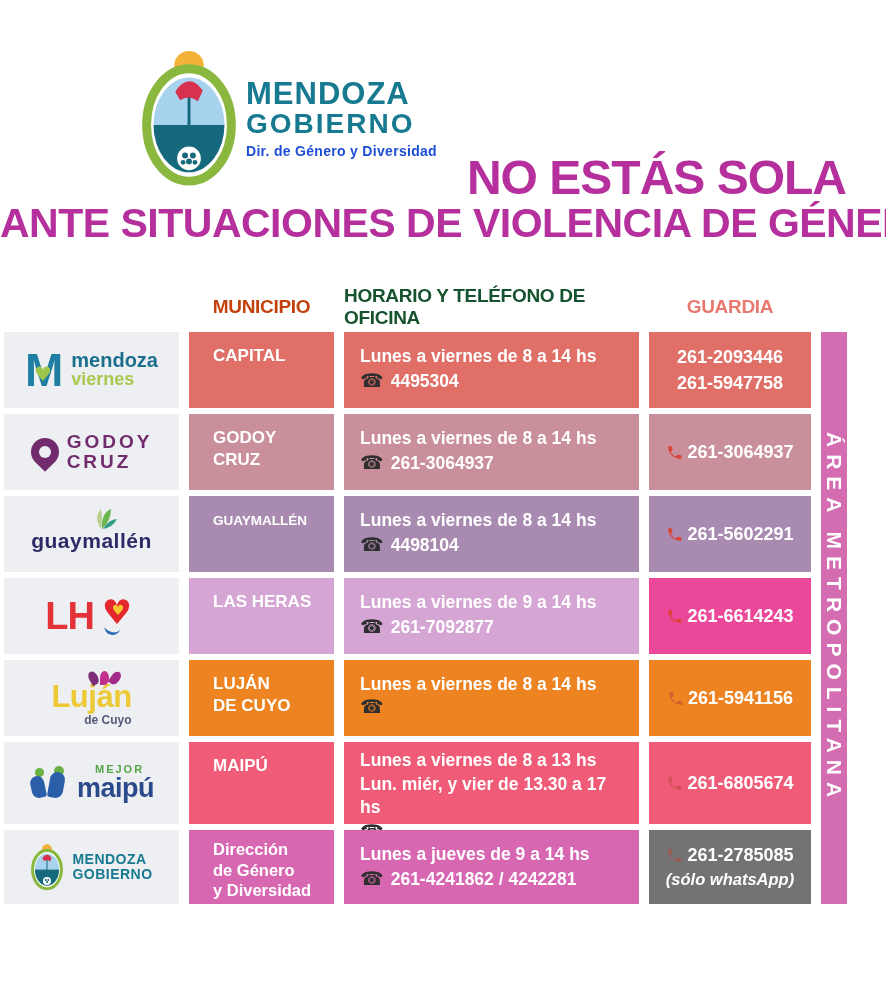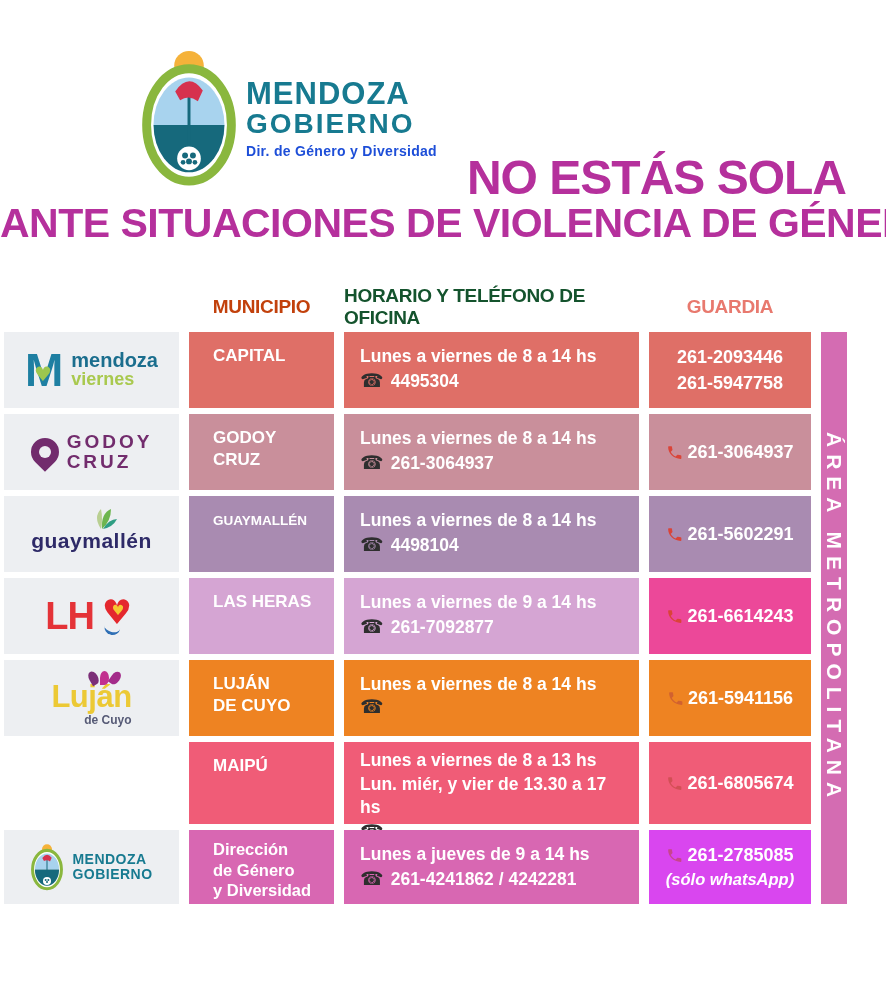--- a/index.html
+++ b/index.html
@@ -262,20 +262,34 @@
     </div>
     <div class="cell gua" style="grid-row: 6; background-color: rgb(238, 131, 34);">
       <div class="g-line">
         <svg class="recv faint" viewBox="0 0 24 24">
             <path fill="currentColor" d="M6.6 10.8c1.5 3 3.9 5.4 6.9 6.9l2.3-2.3c.3-.3.7-.4 1.1-.2 1.2.4 2.5.6 3.8.6.6 0 1 .4 1 1V20c0 .6-.4 1-1 1C10.6 21 3 13.4 3 4c0-.6.4-1 1-1h3.5c.6 0 1 .4 1 1 0 1.3.2 2.6.6 3.8.1.4 0 .8-.2 1.1l-2.3 2.3z"></path>
           </svg>
         <span>261-5941156</span>
         </div>
     </div>
 
+    <div class="logobox" style="grid-row:7;">
+      <div class="lg">
+        <span class="mp-icon">
+          <span class="mp-head1"></span>
+            <span class="mp-head2"></span>
+          <span class="mp-body1"></span>
+            <span class="mp-body2"></span>
+        </span>
+        <span class="mp-text">
+          <span class="mp-top">MEJOR</span>
+          <span class="mp-main">maipú</span>
+        </span>
+      </div>
+    </div>
     <div class="cell muni" style="grid-row: 7; background-color: rgb(240, 92, 119);">MAIPÚ</div>
     <div class="cell hor tight" style="grid-row: 7; background-color: rgb(240, 92, 119);">
       <div class="h-sched">Lunes a viernes de 8 a 13 hs
 Lun. miér, y vier de 13.30 a 17 hs</div>
       <div class="h-phone">
           <span class="tel-icon">☎</span>
         <span>4974285</span>
         </div>
     </div>
     <div class="cell gua" style="grid-row: 7; background-color: rgb(240, 92, 119);">
@@ -310,21 +324,21 @@
     <div class="cell muni mixed" style="grid-row: 8; background-color: rgb(216, 103, 178);">Dirección
 de Género
 y Diversidad</div>
     <div class="cell hor" style="grid-row: 8; background-color: rgb(216, 103, 178);">
       <div class="h-sched">Lunes a jueves de 9 a 14 hs</div>
       <div class="h-phone">
           <span class="tel-icon">☎</span>
         <span>261-4241862 / 4242281</span>
         </div>
     </div>
-    <div class="cell gua" style="grid-row: 8; background-color: #d946ef;">
+    <div class="cell gua" style="grid-row: 8; background-color: #737373;">
       <div class="g-line">
         <svg class="recv faint" viewBox="0 0 24 24">
             <path fill="currentColor" d="M6.6 10.8c1.5 3 3.9 5.4 6.9 6.9l2.3-2.3c.3-.3.7-.4 1.1-.2 1.2.4 2.5.6 3.8.6.6 0 1 .4 1 1V20c0 .6-.4 1-1 1C10.6 21 3 13.4 3 4c0-.6.4-1 1-1h3.5c.6 0 1 .4 1 1 0 1.3.2 2.6.6 3.8.1.4 0 .8-.2 1.1l-2.3 2.3z"></path>
           </svg>
         <span>261-2785085</span>
         </div>
       <div class="g-note">(sólo whatsApp)</div>
     </div>
 
     <div class="sidebar" style="background-color: rgb(212, 108, 178);">ÁREA  METROPOLITANA</div>

